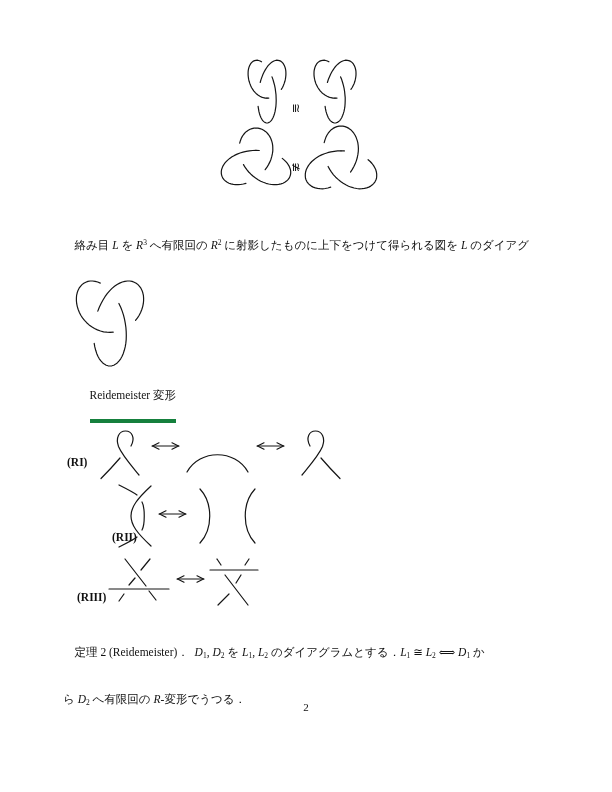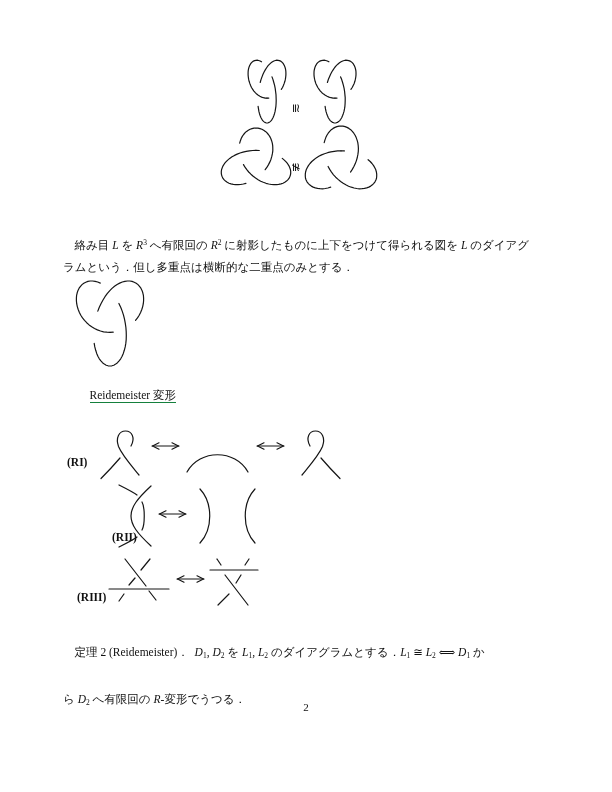--- a/index.html
+++ b/index.html
@@ -13,21 +13,21 @@
   .sup{font-size:7.5px;vertical-align:4px;}
   .sub{font-size:7.5px;vertical-align:-2px;}
   .b{font-weight:normal;}
   .boldlabel{position:absolute;font-weight:bold;font-size:11.5px;white-space:pre;text-align:center;}
   .figsvg{position:absolute;}
   .rotsym{
     position:absolute;font-size:12px;
     font-family:"DejaVu Sans","DejaVu Serif",serif;
     transform:rotate(90deg);
   }
-  #heading{border-bottom:1px solid #15803d;padding-bottom:1px;}
+  #heading{border-bottom:4px solid #15803d;padding-bottom:18px;}
   #pagenum{position:absolute;left:0;top:701px;width:612px;text-align:center;font-size:11px;}
   svg *{vector-effect:non-scaling-stroke;}
 </style>
 </head>
 <body>
 
 <div id="page">
 
   <svg id="fig-top" class="figsvg" style="left:215px;top:50px;" width="175" height="145">
       <g fill="none" stroke="#151515" stroke-width="1.2" stroke-linecap="round" stroke-linejoin="round">
@@ -52,21 +52,20 @@
         <polyline points="126.0,100.8 129.4,100.9"></polyline>
         <polyline points="153.1,109.7 155.2,111.5 157.0,113.5 158.6,115.6 159.8,117.7 160.8,119.8 161.4,122.0 161.7,124.1 161.7,126.2 161.5,128.2 160.9,130.0 160.0,131.8 158.8,133.4 157.4,134.8 155.7,136.1 153.8,137.1 151.7,137.9 149.4,138.4 147.0,138.7 144.4,138.8 141.8,138.5 139.1,138.0 136.3,137.2 133.6,136.2 130.8,134.8 128.2,133.3 125.6,131.5 123.1,129.4 120.7,127.2 118.5,124.8 116.5,122.1 114.7,119.4 113.1,116.5"></polyline>
         <polyline points="109.2,92.7 109.9,90.1 110.8,87.6 111.9,85.3 113.2,83.2 114.7,81.3 116.3,79.7 118.1,78.4 120.0,77.4 121.9,76.6 124.0,76.2 126.0,76.0 128.0,76.2 130.1,76.6 132.0,77.4 133.9,78.4 135.7,79.7 137.3,81.3 138.8,83.2 140.1,85.3 141.2,87.6 142.1,90.1 142.8,92.7 143.2,95.5 143.4,98.4 143.3,101.4 142.9,104.4 142.3,107.5 141.4,110.6 140.3,113.6 138.9,116.5 137.3,119.4 135.5,122.1"></polyline>
         <polyline points="115.7,137.2 112.9,138.0 110.2,138.5 107.6,138.8 105.0,138.7 102.6,138.4 100.3,137.9 98.2,137.1 96.3,136.1 94.6,134.8 93.2,133.4 92.0,131.8 91.1,130.0 90.5,128.2 90.3,126.2 90.3,124.1 90.6,122.0 91.2,119.8 92.2,117.7 93.4,115.6 95.0,113.5 96.8,111.5 98.9,109.7 101.2,107.9 103.8,106.3 106.6,104.9 109.5,103.7 112.6,102.7 115.9,101.9 119.2,101.3 122.6,100.9 126.0,100.8"></polyline>
       </g>
     </svg>
   <span class="rotsym" style="left:291px;top:101px;">≅</span>
   <span class="rotsym" style="left:291px;top:160px;">≇</span>
 
   <div class="line" style="left:63px;top:236px;"><span>　絡み目 </span><span class="mi">L</span><span> を </span><span class="mi">R</span><span class="sup">3</span><span> へ有限回の </span><span class="mi">R</span><span class="sup">2</span><span> に射影したものに上下をつけて得られる図を </span><span class="mi">L</span><span> のダイアグ</span></div>
-  <div class="line" style="left:63px;top:260px;">ラムという．但し多重点は横断的な二重点のみとする．</div>
 
   <svg id="fig-mid" class="figsvg" style="left:55px;top:276px;" width="110" height="96">
       <g fill="none" stroke="#151515" stroke-width="1.2" stroke-linecap="round" stroke-linejoin="round">
         <polyline points="55.0,56.4 58.2,56.2"></polyline>
         <polyline points="80.5,44.4 82.5,41.9 84.2,39.2 85.6,36.4 86.8,33.5 87.7,30.6 88.3,27.7 88.6,24.8 88.6,22.0 88.4,19.3 87.8,16.8 87.0,14.4 85.9,12.2 84.5,10.3 83.0,8.6 81.2,7.2 79.2,6.2 77.1,5.4 74.8,5.0 72.4,5.0 69.9,5.3 67.3,6.0 64.7,7.1 62.1,8.5 59.5,10.3 57.0,12.4 54.6,14.8 52.2,17.6 50.0,20.7 48.0,24.0 46.1,27.5 44.3,31.2 42.8,35.1"></polyline>
         <polyline points="39.2,67.4 39.8,70.9 40.7,74.3 41.7,77.4 42.9,80.3 44.3,82.8 45.9,84.9 47.5,86.7 49.3,88.1 51.2,89.2 53.1,89.8 55.0,90.0 56.9,89.8 58.8,89.2 60.7,88.1 62.5,86.7 64.1,84.9 65.7,82.8 67.1,80.3 68.3,77.4 69.3,74.3 70.2,70.9 70.8,67.4 71.2,63.6 71.3,59.6 71.2,55.6 70.9,51.5 70.3,47.3 69.5,43.2 68.5,39.1 67.2,35.1 65.7,31.2 63.9,27.5"></polyline>
         <polyline points="45.3,7.1 42.7,6.0 40.1,5.3 37.6,5.0 35.2,5.0 32.9,5.4 30.8,6.2 28.8,7.2 27.0,8.6 25.5,10.3 24.1,12.2 23.0,14.4 22.2,16.8 21.6,19.3 21.4,22.0 21.4,24.8 21.7,27.7 22.3,30.6 23.2,33.5 24.4,36.4 25.8,39.2 27.5,41.9 29.5,44.4 31.7,46.7 34.1,48.9 36.7,50.8 39.5,52.5 42.4,53.9 45.5,55.0 48.6,55.8 51.8,56.2 55.0,56.4"></polyline>
       </g>
     </svg>
 

